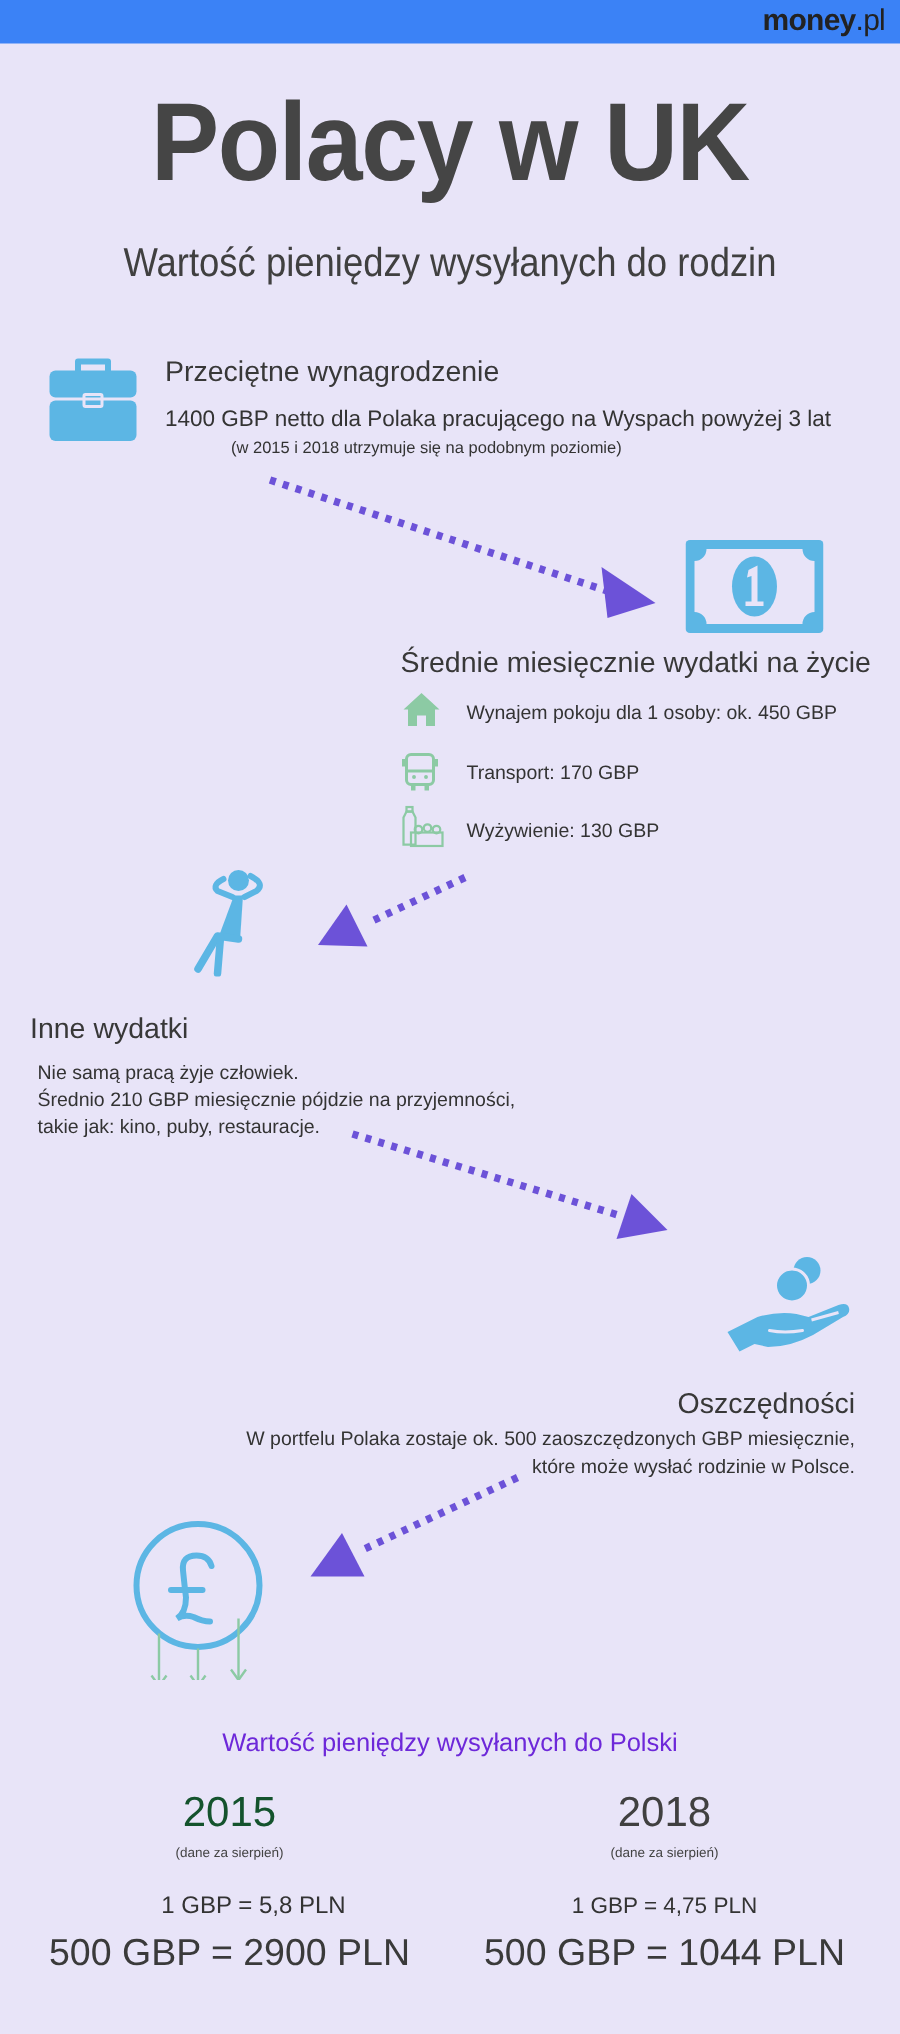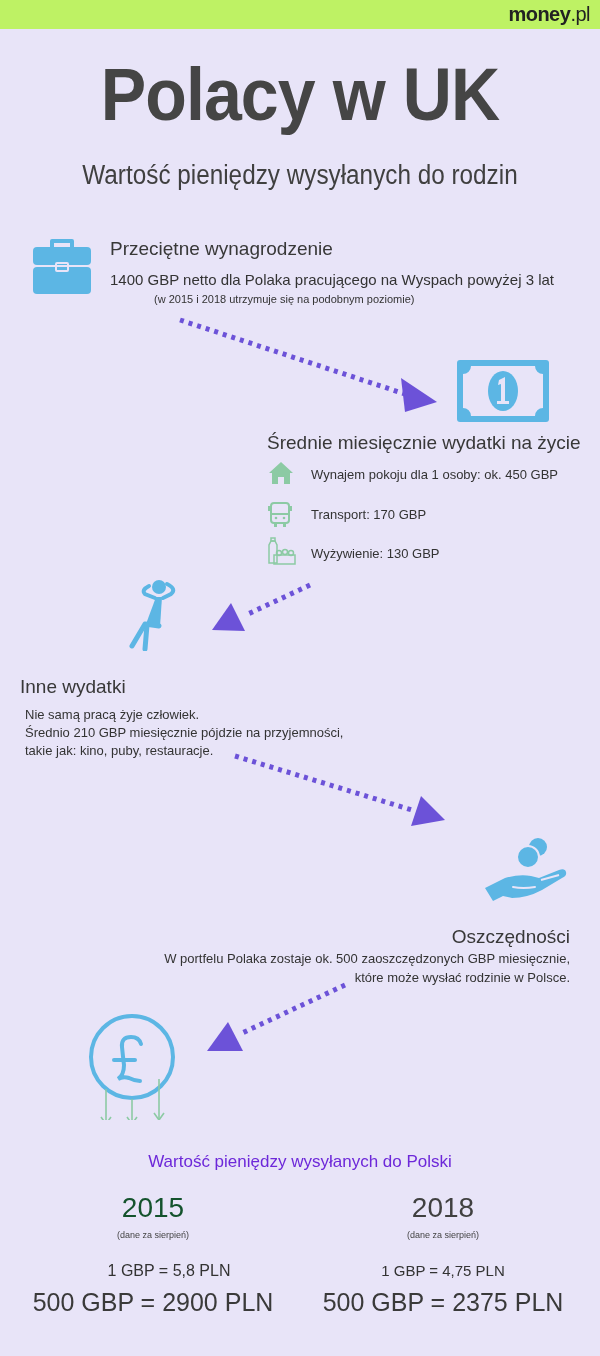--- a/index.html
+++ b/index.html
@@ -6,21 +6,21 @@
   html, body { width: 600px; height: 1356px; }
   body {
     background: #e8e4f8;
     font-family: "Liberation Sans", "DejaVu Sans", sans-serif;
     color: #3c3c3c;
     position: relative;
     overflow: hidden;
   }
   .topbar {
     position: absolute; left: 0; top: 0; width: 600px; height: 29px;
-    background: #bef264;
+    background: #3b82f6;
   }
   .logo {
     position: absolute; right: 10px; top: 3px;
     font-size: 20px; font-weight: bold; color: #222;
     letter-spacing: -0.5px;
   }
   .logo .pl { font-weight: normal; }
   .abs { position: absolute; }
   .title {
     left: 0; width: 600px; top: 52px; text-align: center;
@@ -155,13 +155,13 @@
 <div class="abs" style="left:0;width:600px;top:1152px;text-align:center;font-size:17px;color:#6d28d9;">Wartość pieniędzy wysyłanych do Polski</div>
 
 <div class="abs" style="left:0;width:306px;top:1192px;text-align:center;font-size:28px;color:#14532d;">2015</div>
 <div class="abs" style="left:0;width:306px;top:1230px;text-align:center;font-size:9px;color:#444;">(dane za sierpień)</div>
 <div class="abs" style="left:0;width:306px;top:1262px;text-align:center;font-size:16px;color:#333;margin-left:16px;">1 GBP = 5,8 PLN</div>
 <div class="abs" style="left:0;width:306px;top:1288px;text-align:center;font-size:25px;color:#3a3a3a;">500 GBP = 2900 PLN</div>
 
 <div class="abs" style="left:290px;width:306px;top:1192px;text-align:center;font-size:28px;color:#404040;">2018</div>
 <div class="abs" style="left:290px;width:306px;top:1230px;text-align:center;font-size:9px;color:#444;">(dane za sierpień)</div>
 <div class="abs" style="left:290px;width:306px;top:1262px;text-align:center;font-size:15px;color:#333;">1 GBP = 4,75 PLN</div>
-<div class="abs" style="left:290px;width:306px;top:1288px;text-align:center;font-size:25px;color:#3a3a3a;">500 GBP = 2375 PLN</div>
+<div class="abs" style="left:290px;width:306px;top:1288px;text-align:center;font-size:25px;color:#3a3a3a;">500 GBP = 1044 PLN</div>
 
 </body></html>

